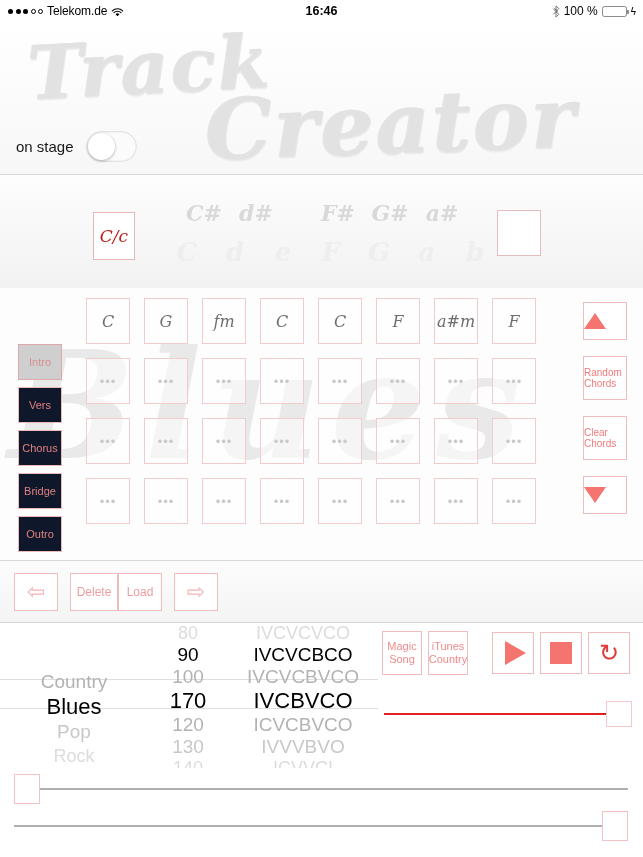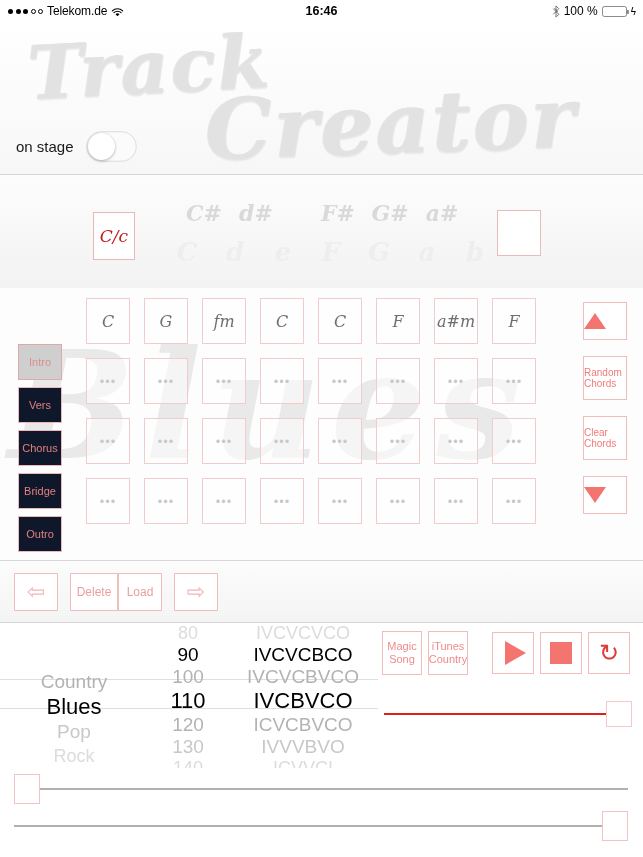--- a/index.html
+++ b/index.html
@@ -373,21 +373,21 @@
         <div class="pk-row r2">Country</div>
         <div class="pk-row sel">Blues</div>
         <div class="pk-row r5">Pop</div>
         <div class="pk-row r6">Rock</div>
       </div>
 
       <div class="picker-col pc2">
         <div class="pk-row r0">80</div>
         <div class="pk-row r1">90</div>
         <div class="pk-row r2">100</div>
-        <div class="pk-row sel">110</div>
+        <div class="pk-row sel">170</div>
         <div class="pk-row r4">120</div>
         <div class="pk-row r5">130</div>
         <div class="pk-row r6">140</div>
       </div>
 
       <div class="picker-col pc3">
         <div class="pk-row r0">IVCVCVCO</div>
         <div class="pk-row r1">IVCVCBCO</div>
         <div class="pk-row r2">IVCVCBVCO</div>
         <div class="pk-row sel">IVCBVCO</div>

